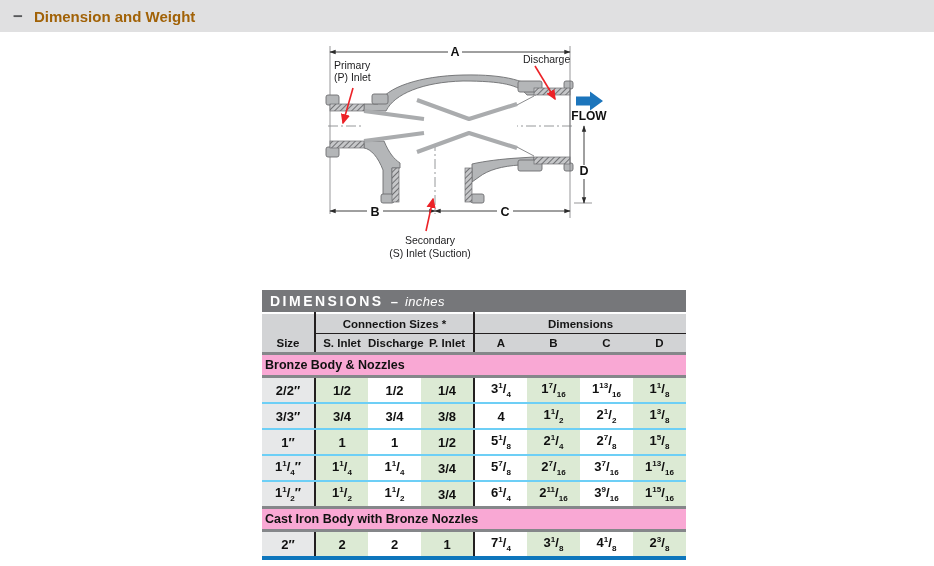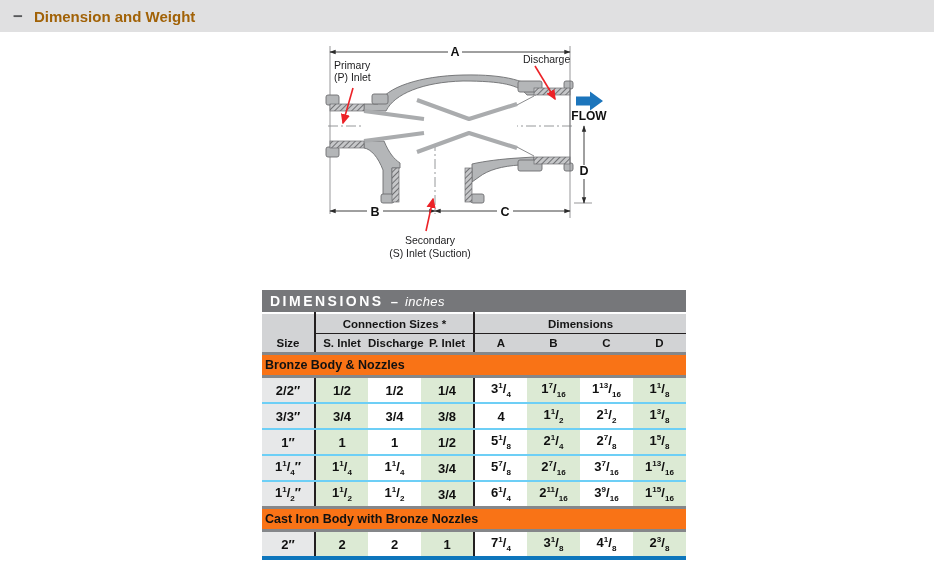--- a/index.html
+++ b/index.html
@@ -28,21 +28,21 @@
   thead th{background:var(--headerbg,#d2d3d5);font-size:11.5px;font-weight:700;color:#151515;padding:0;text-align:center;}
   tr.group-row th{height:19px;border-top:2px solid #fff;}
   tr.group-row th.grp{border-bottom:1.2px solid #231f20;}
   tr.col-row th{height:18px;}
   .vr{border-right:2px solid #231f20;}
 
   tbody td{height:24px;text-align:center;font-size:13px;font-weight:700;color:#101010;padding:0;}
   td.c0{background:var(--sizebg,#e7e8e9);}
   td.green{background:var(--greenbg,#dcead4);}
   tr.data-row td{border-bottom:2px solid var(--divblue,#6dcff6);}
-  tr.section-row td{background:#f97316;height:20px;text-align:left;font-size:12.5px;font-weight:700;color:#111;
+  tr.section-row td{background:#f9a8d4;height:20px;text-align:left;font-size:12.5px;font-weight:700;color:#111;
     border-top:3px solid var(--band,#85878a);border-bottom:3px solid var(--band,#85878a);padding-left:3px;}
   tr.last-row td{border-bottom:4px solid var(--bottomblue,#0e76bc);}
   tbody sup{font-size:62%;}
   tbody sub{font-size:62%;}
 </style>
 </head>
 <body>
 
 <div class="screen">
 

